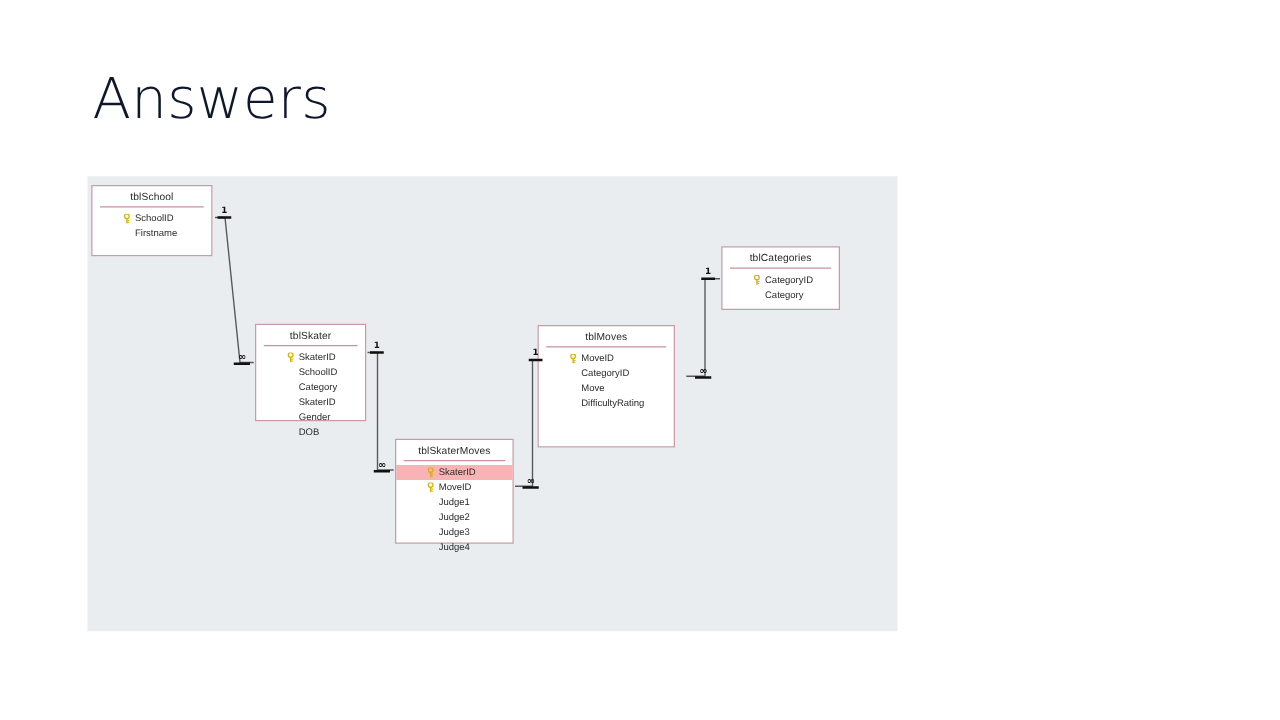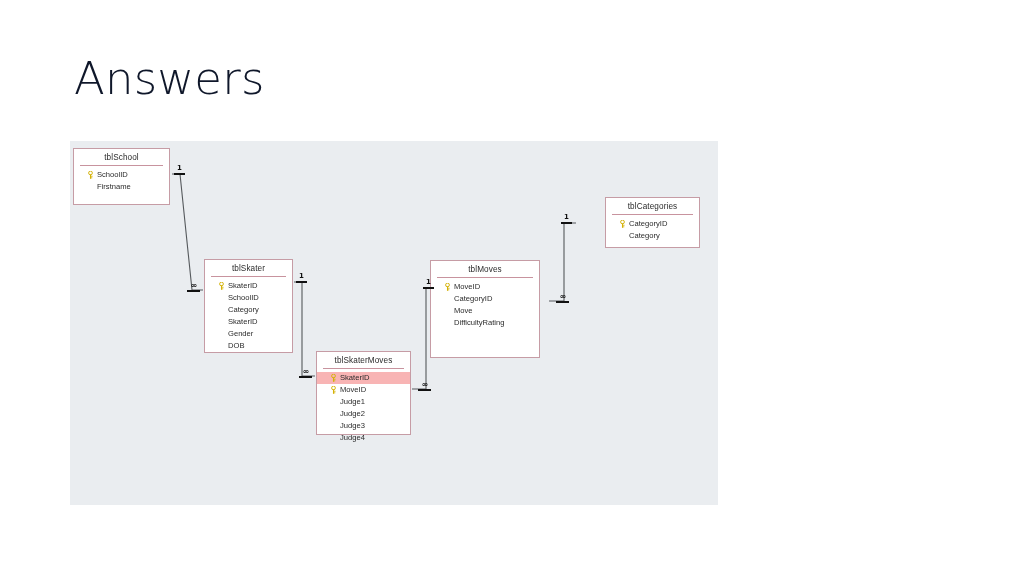--- a/index.html
+++ b/index.html
@@ -75,21 +75,21 @@
   }
   .tbl-fields {
     padding: 3px 0 3px 0;
   }
   .fld {
     display: flex;
     align-items: center;
     height: 12px;
     font-size: 7.6px;
     color: #2b2b2b;
-    padding-left: 10px;
+    padding-left: 21px;
     box-sizing: border-box;
     line-height: 12px;
     white-space: nowrap;
   }
   .fld.selected {
     background: #f8b4b4;
   }
   .fld .keyslot {
     width: 13px;
     flex: 0 0 13px;
@@ -160,21 +160,21 @@
               </svg>
             </span>
             <span class="fname">SchoolID</span>
           </div>
           <div class="fld">
             <span class="keyslot"></span>
             <span class="fname">Firstname</span>
           </div>
         </div>
       </div>
-      <div class="tbl" style="left: 134px; top: 118px; width: 89px; height: 94px; border-color: rgb(198, 156, 165);">
+      <div class="tbl" style="left: 134px; top: 118px; width: 89px; height: 78px; border-color: rgb(198, 156, 165);">
         <div class="tbl-title">tblSkater</div>
         <div class="tbl-rule"></div>
         <div class="tbl-fields">
           <div class="fld">
             <span class="keyslot">
               <svg class="key-icon" viewBox="0 0 7 9" xmlns="http://www.w3.org/2000/svg">
                 <circle cx="3.5" cy="2.2" r="2.1" fill="none" stroke="#d4b106" stroke-width="1.1"></circle>
                 <rect x="2.9" y="3.8" width="1.3" height="5" fill="#d4b106"></rect>
                 <rect x="4.2" y="5.4" width="1.6" height="1" fill="#d4b106"></rect>
                 <rect x="4.2" y="7.2" width="1.3" height="1" fill="#d4b106"></rect>
@@ -270,21 +270,21 @@
           <div class="fld">
             <span class="keyslot"></span>
             <span class="fname">Move</span>
           </div>
           <div class="fld">
             <span class="keyslot"></span>
             <span class="fname">DifficultyRating</span>
           </div>
         </div>
       </div>
-      <div class="tbl" style="left: 507px; top: 56px; width: 95px; height: 51px; border-color: rgb(198, 156, 165); margin-left: 28px;">
+      <div class="tbl" style="left: 507px; top: 56px; width: 95px; height: 51px; border-color: rgb(198, 156, 165);">
         <div class="tbl-title">tblCategories</div>
         <div class="tbl-rule"></div>
         <div class="tbl-fields">
           <div class="fld">
             <span class="keyslot">
               <svg class="key-icon" viewBox="0 0 7 9" xmlns="http://www.w3.org/2000/svg">
                 <circle cx="3.5" cy="2.2" r="2.1" fill="none" stroke="#d4b106" stroke-width="1.1"></circle>
                 <rect x="2.9" y="3.8" width="1.3" height="5" fill="#d4b106"></rect>
                 <rect x="4.2" y="5.4" width="1.6" height="1" fill="#d4b106"></rect>
                 <rect x="4.2" y="7.2" width="1.3" height="1" fill="#d4b106"></rect>

